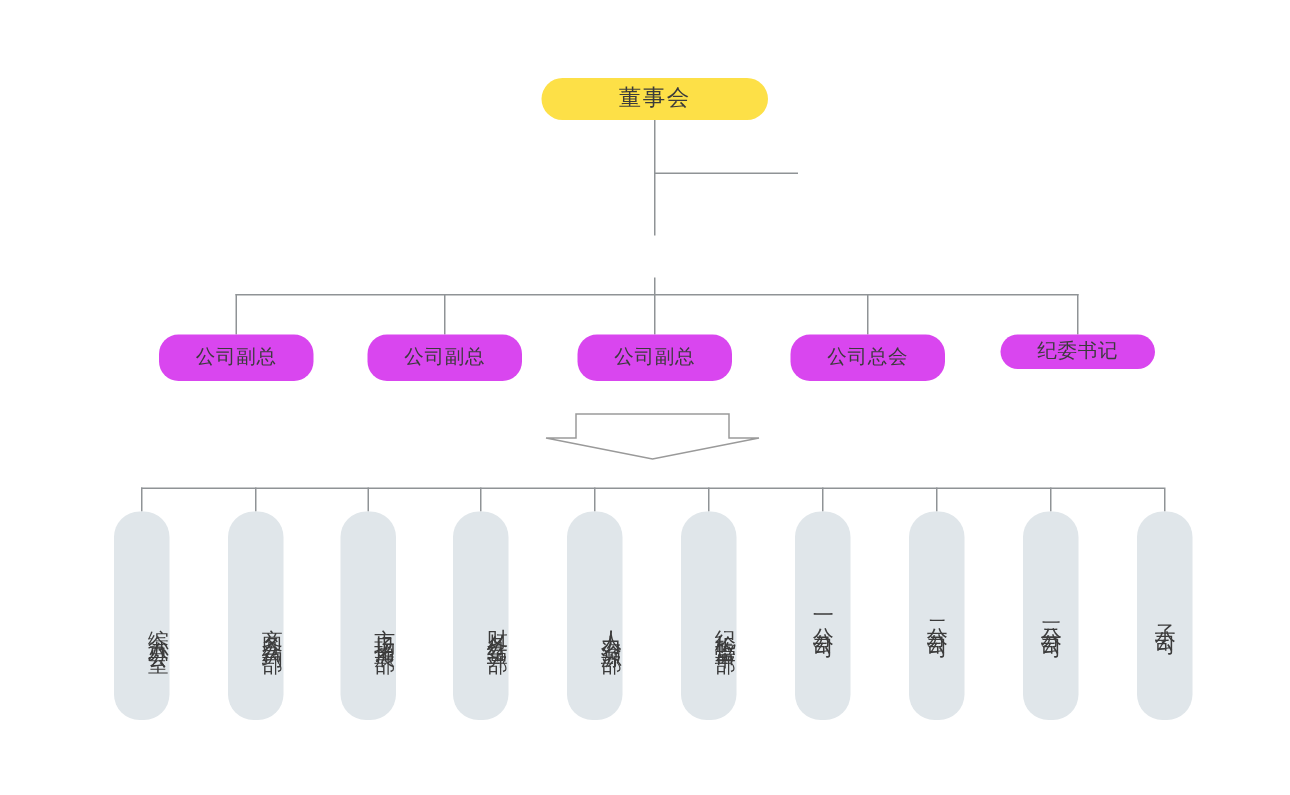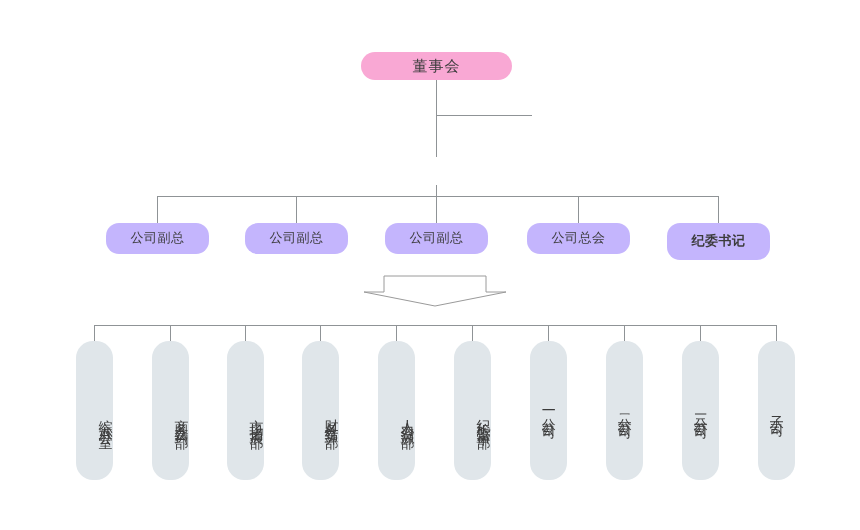--- a/index.html
+++ b/index.html
@@ -34,29 +34,29 @@
     display: flex;
     align-items: center;
     justify-content: center;
     color: #3b3b3b;
     text-align: center;
     line-height: 1.12;
   }
 
   
   .node.blue {
-    background: #f9a8d4;
+    background: #fde047;
     border-radius: 14px;
     font-size: 15px;
     letter-spacing: 1px;
   }
 
   
   .node.pale {
-    background: #c4b5fd;
+    background: #d946ef;
     border-radius: 13px;
     font-size: 13px;
     letter-spacing: 0.5px;
   }
 
   
   .node.slab {
     background: #e0e6ea;
     border-radius: 17px;
     font-size: 14px;
@@ -105,21 +105,21 @@
   <div class="line v" style="left:718px; top:196px; height:27px;"></div>
 
   <div class="node pale" style="left:106px; top:223px; width:103px; height:31px;">公司副总</div>
 
   <div class="node pale" style="left:245px; top:223px; width:103px; height:31px;">公司副总</div>
 
   <div class="node pale" style="left:385px; top:223px; width:103px; height:31px;">公司副总</div>
 
   <div class="node pale" style="left:527px; top:223px; width:103px; height:31px;font-family:Liberation Serif, serif;">公司总会</div>
 
-  <div class="node pale" style="left:667px; top:223px; width:103px; height:37px;font-weight:bold;">纪委书记</div>
+  <div class="node pale" style="left:667px; top:223px; width:103px; height:23px;">纪委书记</div>
 
   <div id="flow-arrow">
     <svg width="146" height="38" viewBox="0 0 146 38" xmlns="http://www.w3.org/2000/svg">
       <polygon points="22,6 124,6 124,22 144,22 73,36 2,22 22,22" fill="#ffffff" stroke="#9a9a9a" stroke-width="1" stroke-linejoin="miter"></polygon>
     </svg>
   </div>
 
   <div class="line h" style="left:94px; top:325px; width:682px;"></div>
 
   <div class="line v" style="left:94px;  top:325px; height:16px;"></div>

